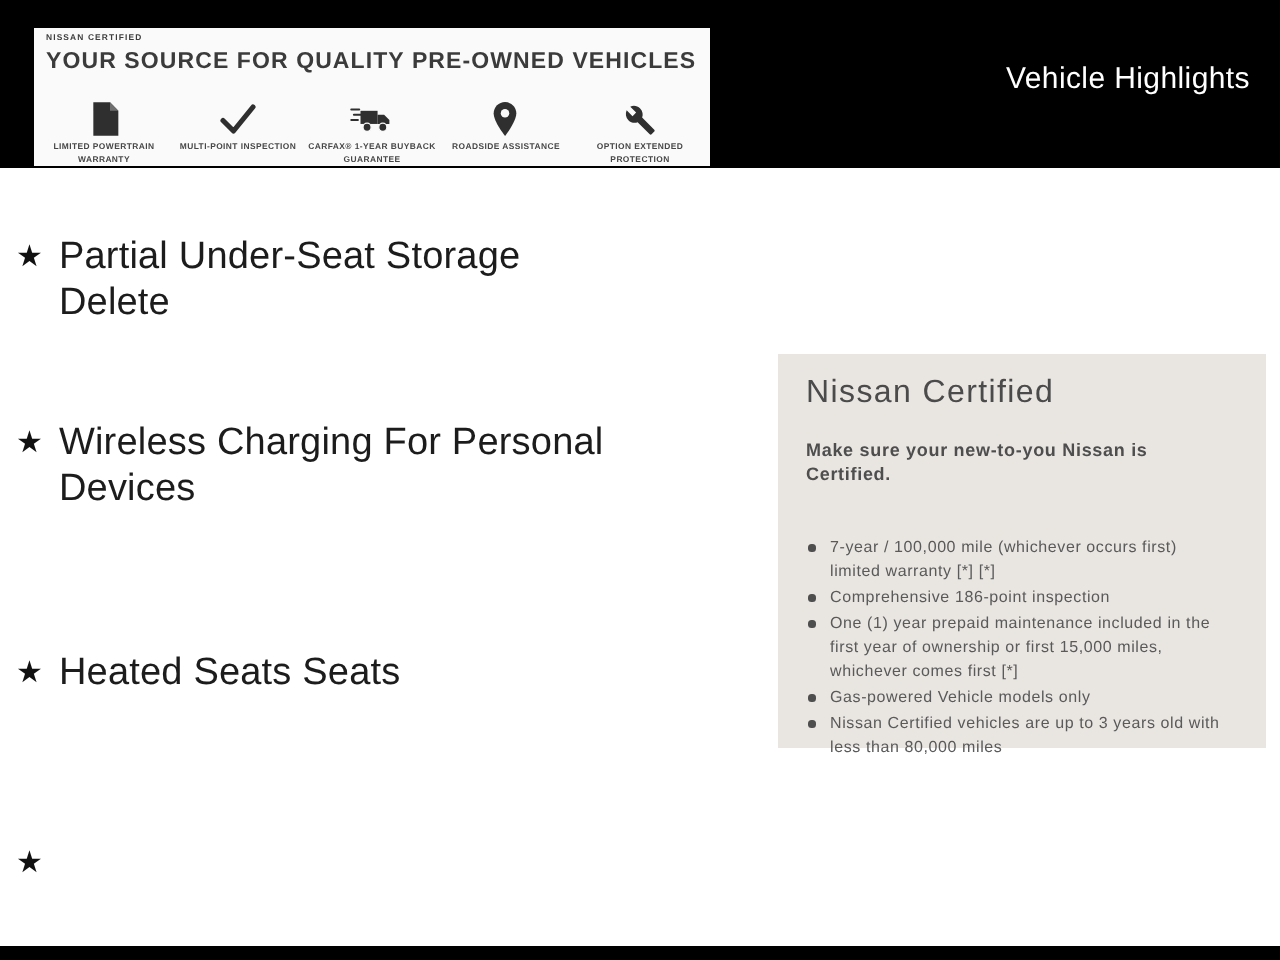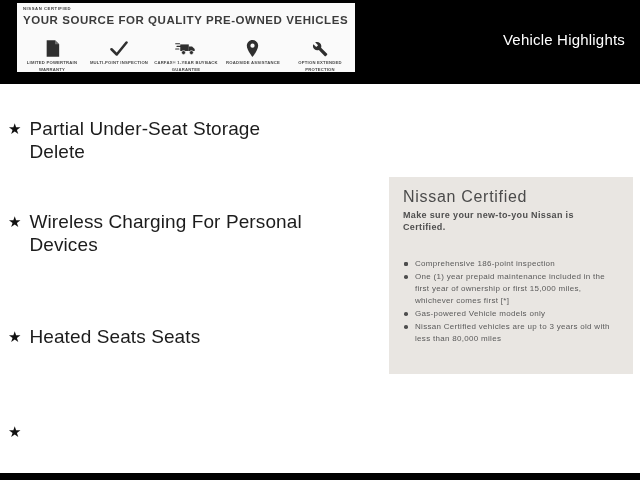--- a/index.html
+++ b/index.html
@@ -11,21 +11,21 @@
 
   
   .topbar { position:absolute; left:0; top:0; width:640px; height:84px; background:#000000; }
   .header-title {
     position:absolute; right:15px; top:31px;
     font-size:15px; font-weight:400; color:#ffffff; letter-spacing:0.2px;
   }
 
   
   .badge-card {
-    position:absolute; left:17px; top:3px; width:338px; height:69px;
+    position:absolute; left:17px; top:14px; width:338px; height:69px;
     background:#fafafa;
   }
   .brand-wrap { position:absolute; left:6px; top:3px; width:200px; height:8px; }
   .brand {
     position:absolute; left:0; top:0; width:280px;
     font-size:6px; font-weight:700; color:#3c3c3c; letter-spacing:0.8px;
     transform:scale(0.70); transform-origin:left top; white-space:nowrap;
   }
   .headline {
     position:absolute; left:6px; top:11px;
@@ -67,21 +67,21 @@
 
   
   .cert-panel {
     position:absolute; left:389px; top:177px; width:244px; height:197px;
     background:#e9e6e2; padding:11px 13px 10px 14px;
   }
   .cert-title {
     font-size:16px; font-weight:500; color:#4b4b4b; letter-spacing:0.7px;
   }
   .cert-sub {
-    margin-top:3px; width:185px;
+    margin-top:13px; width:185px;
     font-size:9px; font-weight:700; color:#4e4e4e; letter-spacing:0.35px;
     line-height:1.35;
   }
   .cert-bullets { list-style:none; margin-top:25px; }
   .cert-bullets li {
     position:relative; padding-left:12px; margin-bottom:1px;
     font-size:8px; font-weight:500; color:#5a5a5a; letter-spacing:0.3px;
     line-height:1.5; width:212px;
   }
   .dot {
@@ -190,20 +190,21 @@
       <span class="star">★</span>
     </li>
   </ul>
 
   <aside class="cert-panel">
     <h2 class="cert-title">Nissan Certified</h2>
     <p class="cert-sub">Make sure your new-to-you Nissan is Certified.</p>
     <ul class="cert-bullets">
       <li>
         <span class="dot"></span>
+        <span>7-year / 100,000 mile (whichever occurs first) limited warranty [*] [*]</span>
       </li>
       <li>
         <span class="dot"></span>
         <span>Comprehensive 186-point inspection</span>
       </li>
       <li>
         <span class="dot"></span>
         <span>One (1) year prepaid maintenance included in the first year of ownership or first 15,000 miles, whichever comes first [*]</span>
       </li>
       <li>

